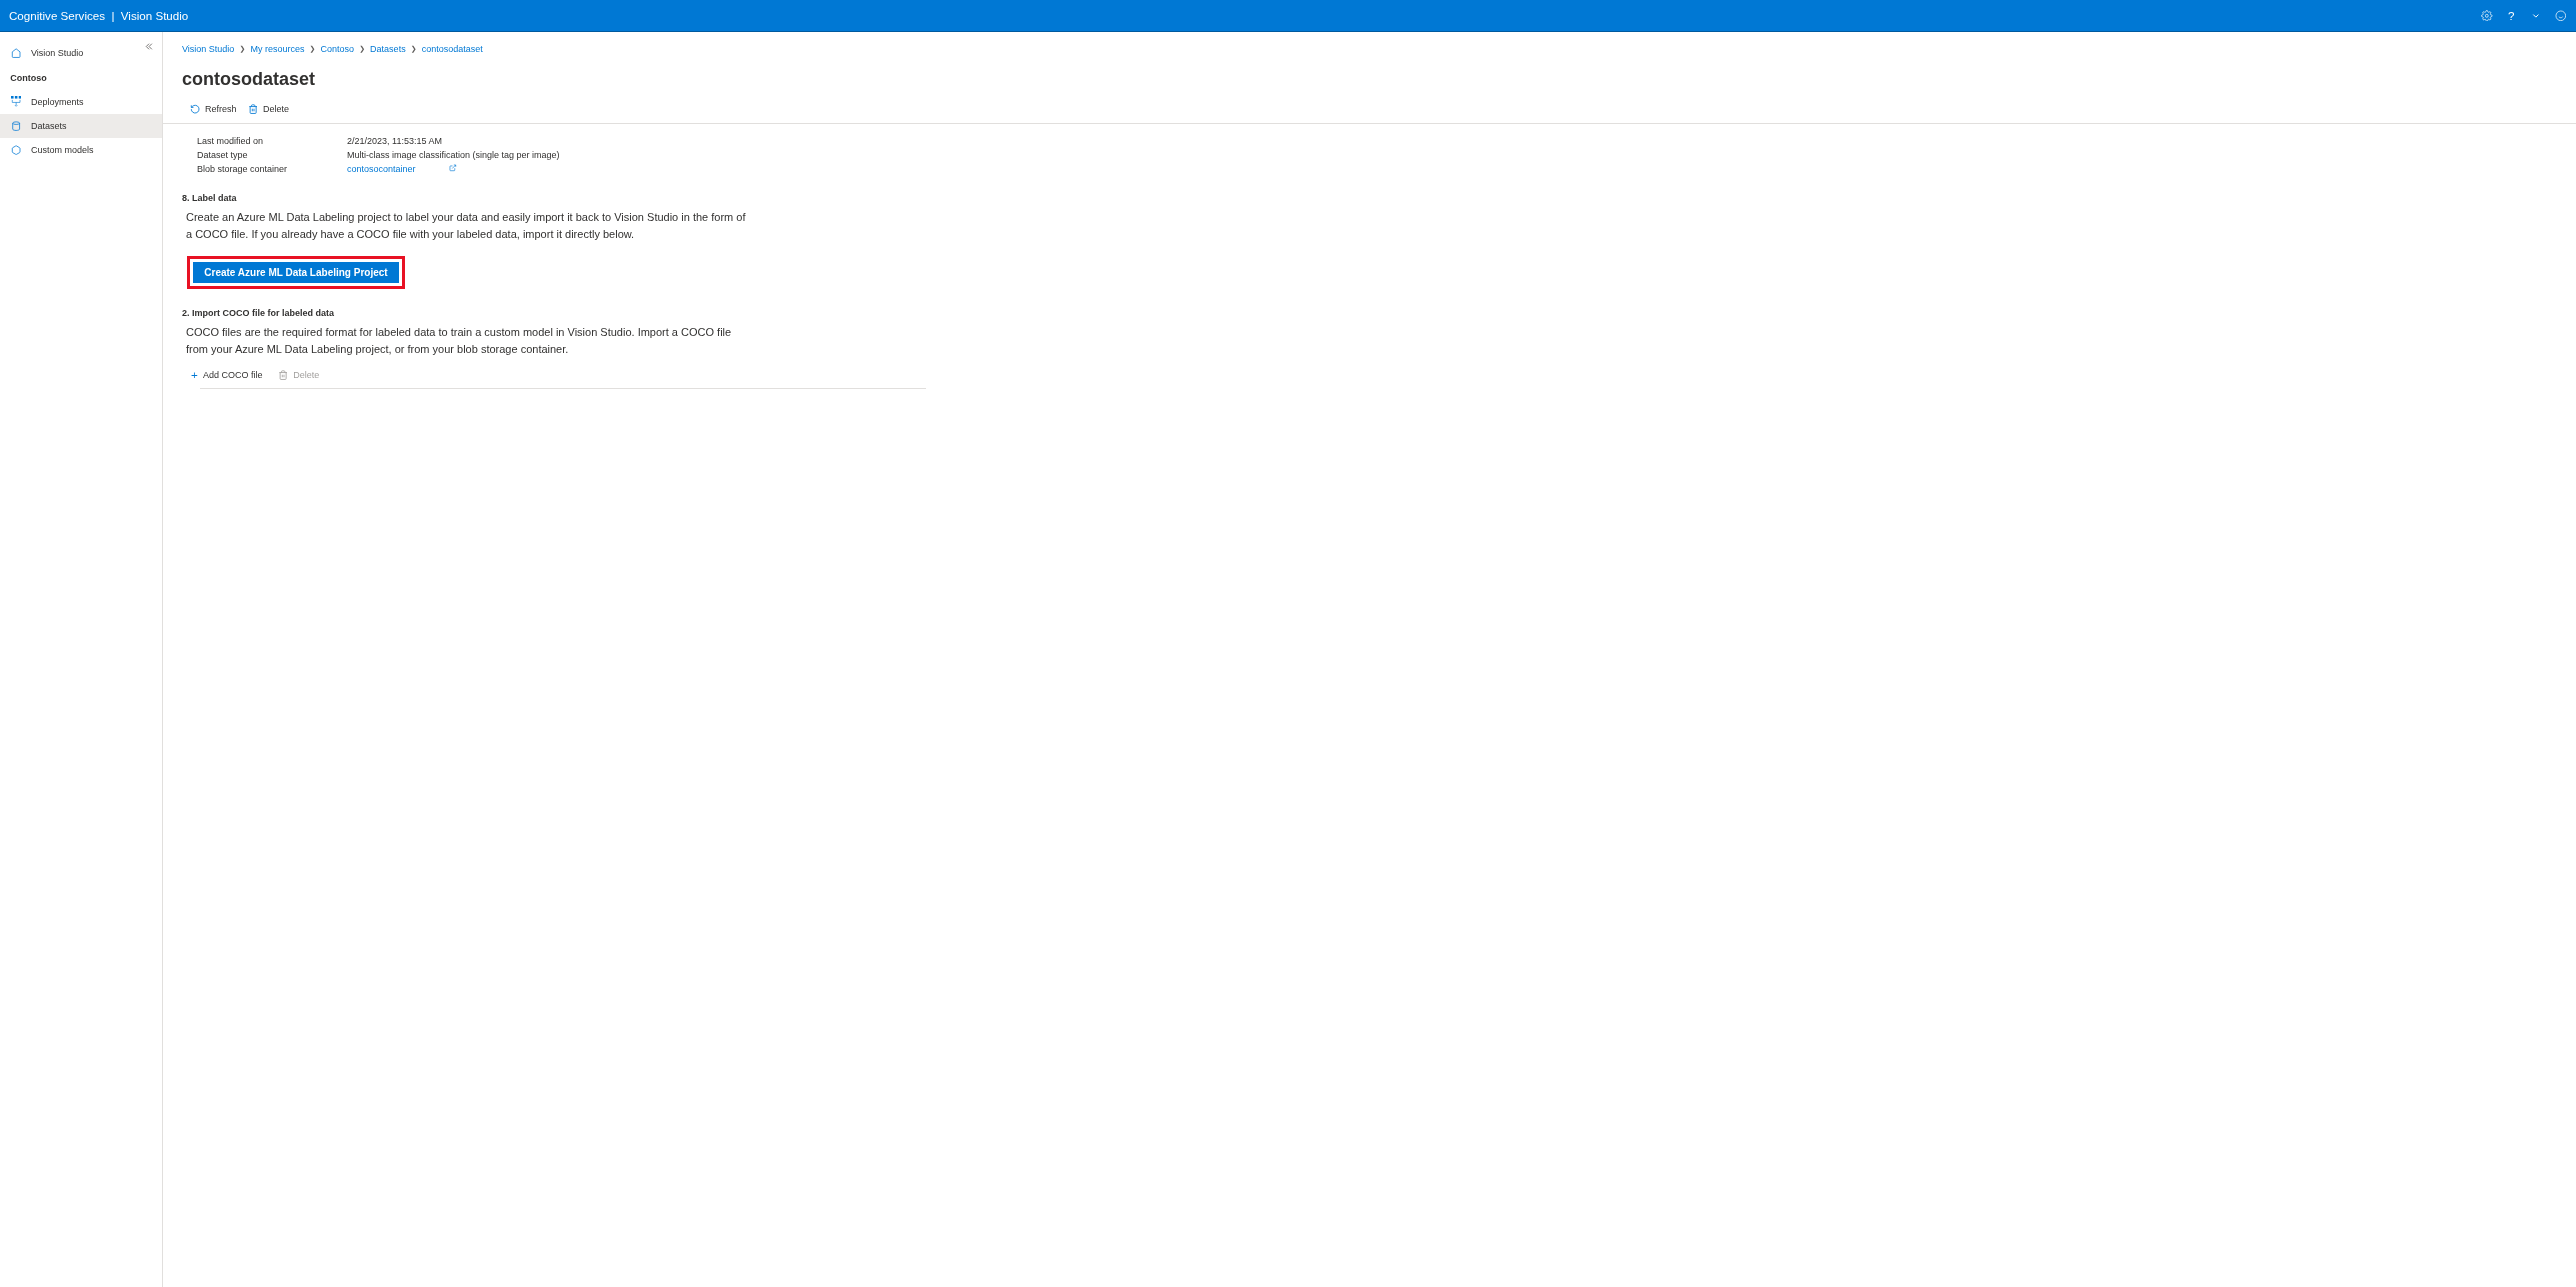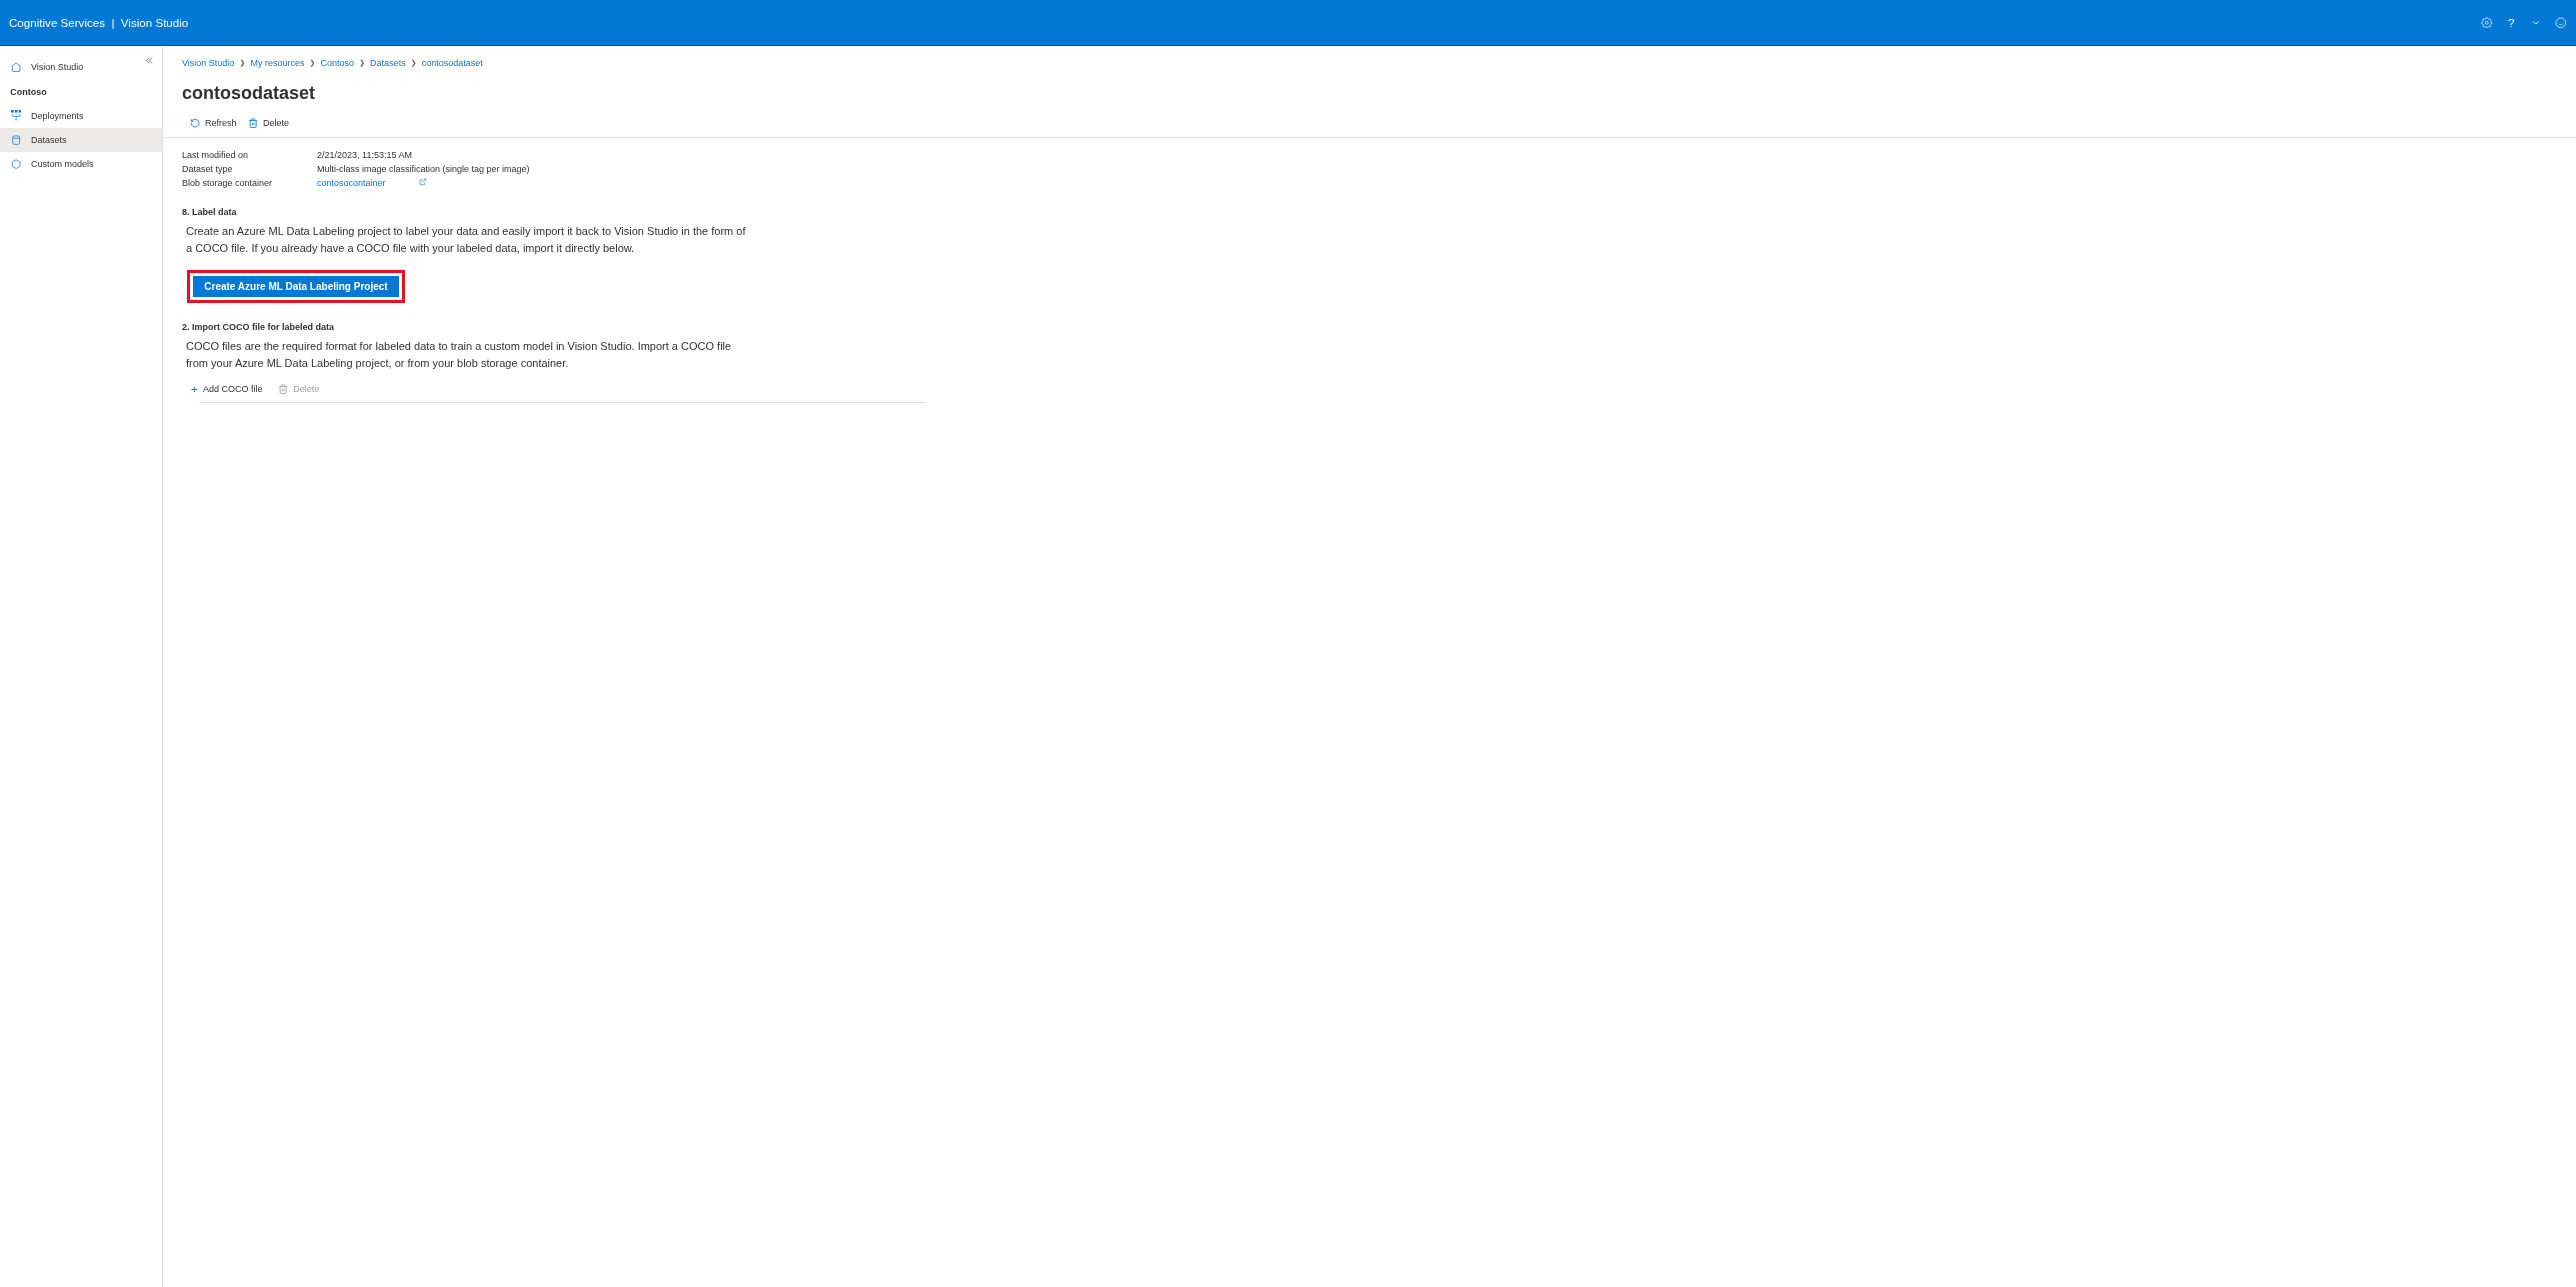--- a/index.html
+++ b/index.html
@@ -9,21 +9,21 @@
       font-family: "Segoe UI", -apple-system, BlinkMacSystemFont, sans-serif;
     }
     body {
       background: #ffffff;
       color: #323130;
       overflow-x: hidden;
     }
     .header {
       background: #0078d4;
       color: #ffffff;
-      height: 46px;
+      height: 32px;
       display: flex;
       align-items: center;
       padding: 0 9px;
       justify-content: space-between;
       border-bottom: 0.6px solid #005a9e;
     }
     .header-left {
       display: flex;
       align-items: center;
       font-size: 11.6px;
@@ -143,22 +143,23 @@
       margin-bottom: 11.6px;
       margin-left: -19px;
       margin-right: -19px;
     }
     .detail-row {
       display: flex;
       font-size: 9px;
       margin-bottom: 3.9px;
     }
     .detail-label {
-      width: 135px;
+      width: 150px;
       color: #323130;
+      margin-left: 15px;
     }
     .detail-value {
       color: #323130;
     }
     .link {
       color: #0078d4;
       cursor: pointer;
       text-align: right;
     }
     .ext-icon {

